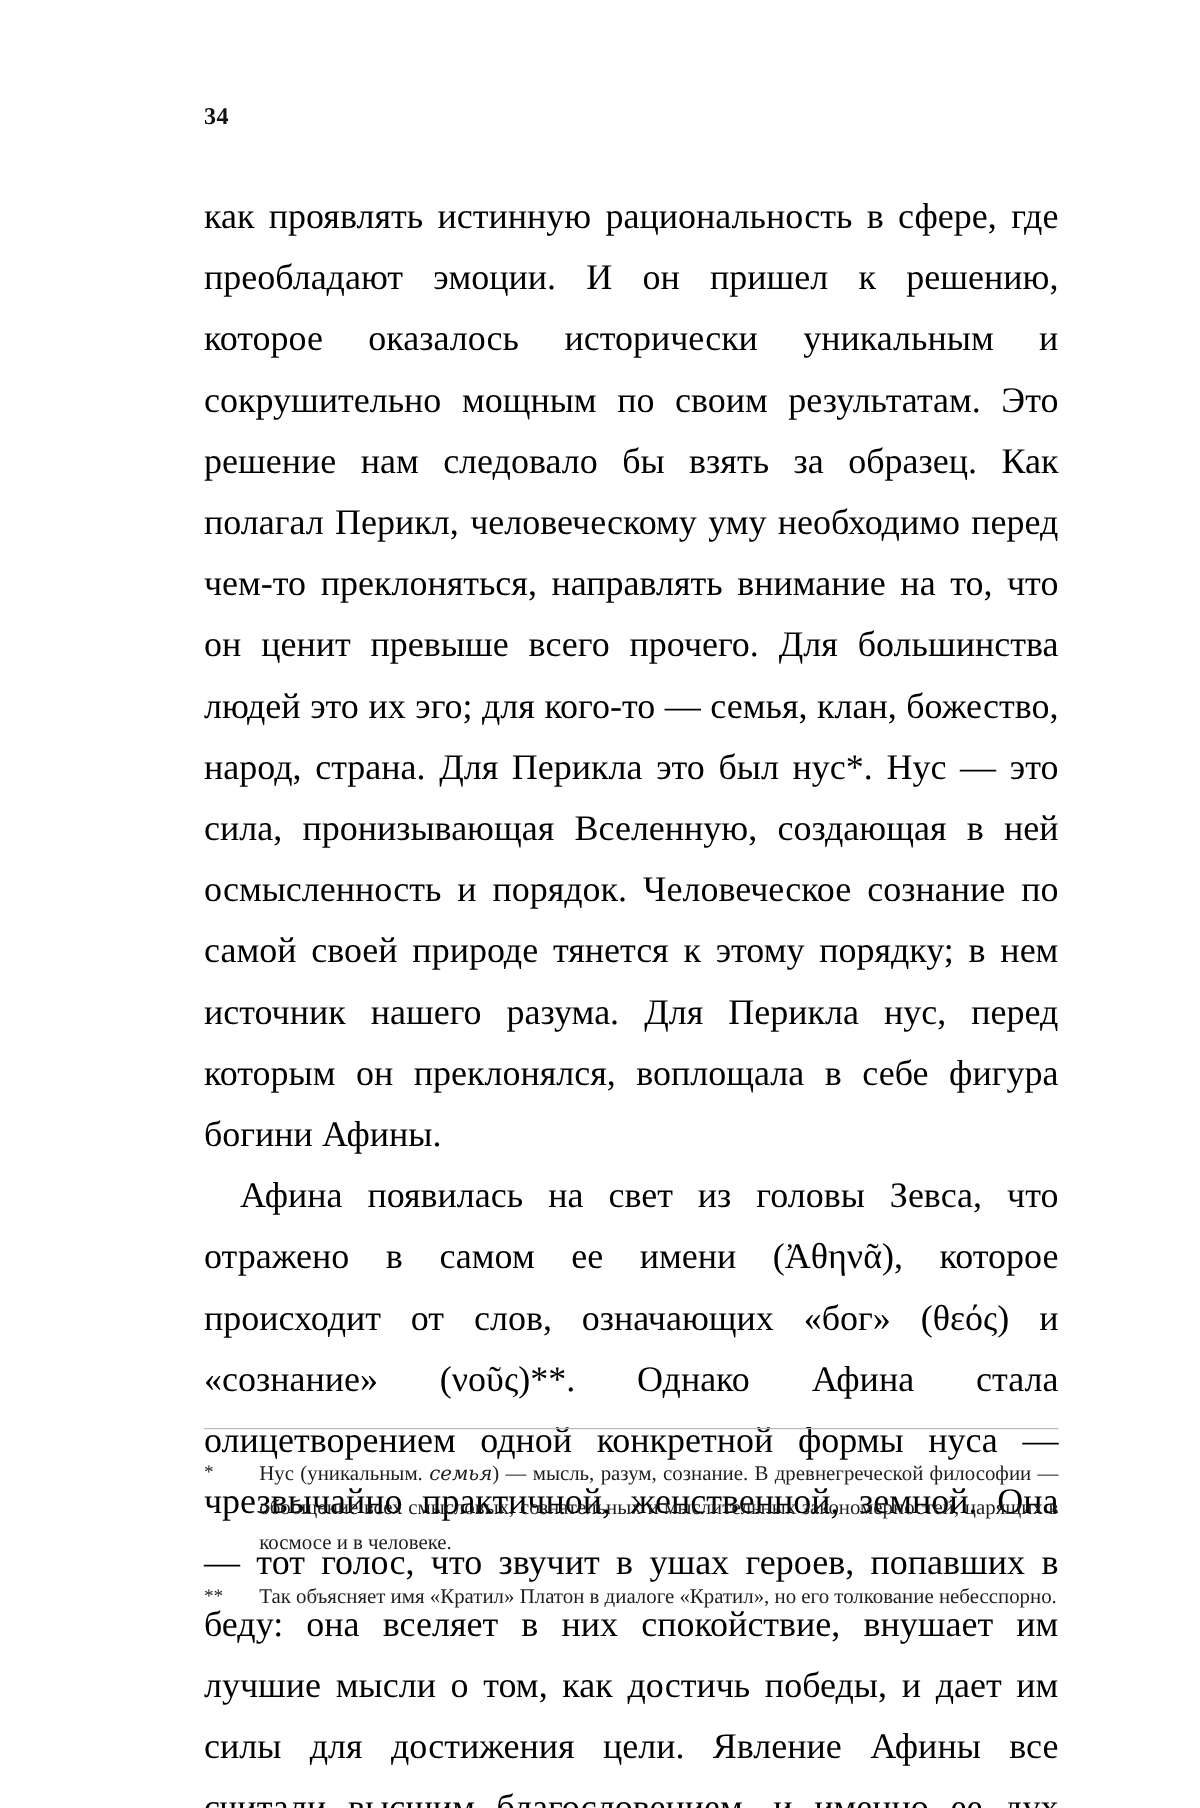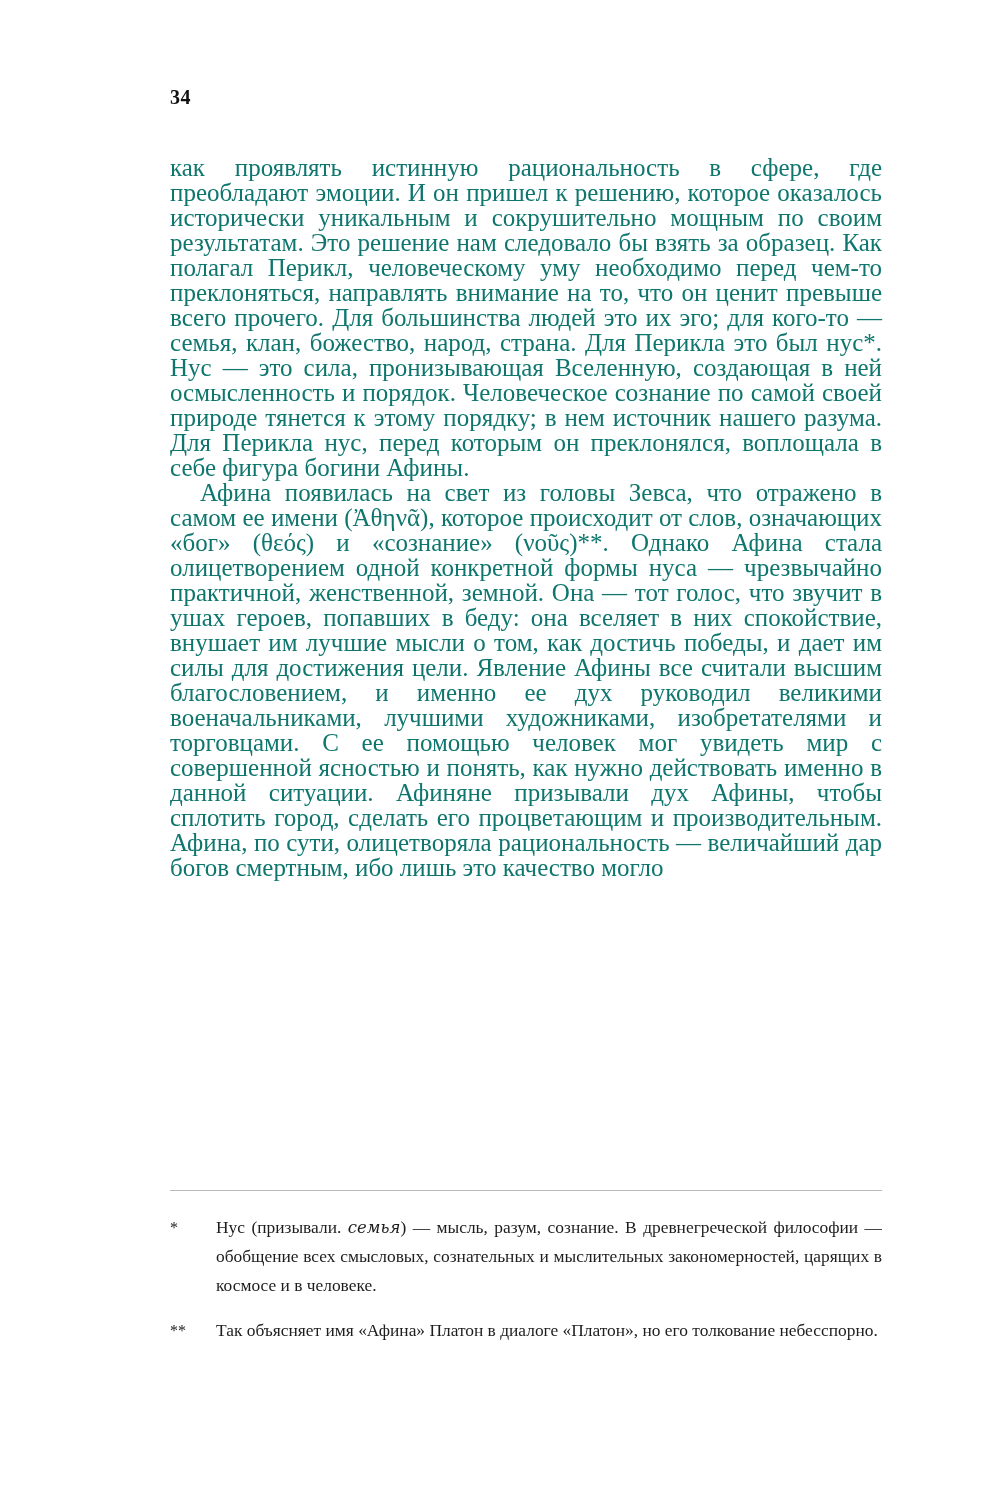--- a/index.html
+++ b/index.html
@@ -52,26 +52,26 @@
     text-transform: uppercase;
   }
   .body-block {
     position: absolute;
     top: 155px;
     left: 170px;
     width: 712px;
   }
   p.body-par {
     margin: 0;
-    font-size: 25px;
-    line-height: 25px;
+    font-size: 30px;
+    line-height: 51px;
     text-align: justify;
     text-justify: inter-word;
     hyphens: manual;
-    color: #0f766e;
+    color: #000000;
   }
   p.body-par + p.body-par {
     text-indent: 30px;
   }
   .footnote-zone {
     position: absolute;
     left: 170px;
     width: 712px;
     top: 1190px;
   }
@@ -118,22 +118,22 @@
   <div class="body-block">
     <p class="body-par">как проявлять истинную рациональность в сфере, где преобладают эмоции. И он пришел к решению, которое оказалось исторически уникальным и сокрушительно мощным по своим результатам. Это решение нам следовало бы взять за образец. Как полагал Перикл, человеческому уму необходимо перед чем-то преклоняться, направлять внимание на то, что он ценит превыше всего прочего. Для большинства людей это их эго; для кого-то — семья, клан, божество, народ, страна. Для Перикла это был нус*. Нус — это сила, пронизывающая Вселенную, создающая в ней осмысленность и порядок. Человеческое сознание по самой своей природе тянется к этому порядку; в нем источник нашего разума. Для Перикла нус, перед которым он преклонялся, воплощала в себе фигура богини Афины.</p>
     <p class="body-par">Афина появилась на свет из головы Зевса, что отражено в самом ее имени (Ἀθηνᾶ), которое происходит от слов, означающих «бог» (θεός) и «сознание» (νοῦς)**. Однако Афина стала олицетворением одной конкретной формы нуса — чрезвычайно практичной, женственной, земной. Она — тот голос, что звучит в ушах героев, попавших в беду: она вселяет в них спокойствие, внушает им лучшие мысли о том, как достичь победы, и дает им силы для достижения цели. Явление Афины все считали высшим благословением, и именно ее дух руководил великими военачальниками, лучшими художниками, изобретателями и торговцами. С ее помощью человек мог увидеть мир с совершенной ясностью и понять, как нужно действовать именно в данной ситуации. Афиняне призывали дух Афины, чтобы сплотить город, сделать его процветающим и производительным. Афина, по сути, олицетворяла рациональность — величайший дар богов смертным, ибо лишь это качество могло</p>
   </div>
 
   <div class="footnote-zone">
     <div class="fn-rule"></div>
 
     <div class="fn-item">
       <div class="fn-mark">*</div>
-      <div class="fn-text"><span>Нус (призывали. </span><span class="fn-greek">семья</span><span>) — мысль, разум, сознание. В древнегреческой философии — обобщение всех смысловых, сознательных и мыслительных закономерностей, царящих в космосе и в человеке.</span></div>
+      <div class="fn-text"><span>Нус (уникальным. </span><span class="fn-greek">семья</span><span>) — мысль, разум, сознание. В древнегреческой философии — обобщение всех смысловых, сознательных и мыслительных закономерностей, царящих в космосе и в человеке.</span></div>
     </div>
 
     <div class="fn-item">
       <div class="fn-mark">**</div>
-      <div class="fn-text">Так объясняет имя «Афина» Платон в диалоге «Платон», но его толкование небесспорно.</div>
+      <div class="fn-text">Так объясняет имя «Кратил» Платон в диалоге «Кратил», но его толкование небесспорно.</div>
     </div>
   </div>
 
 </div>
 
 </body></html>

